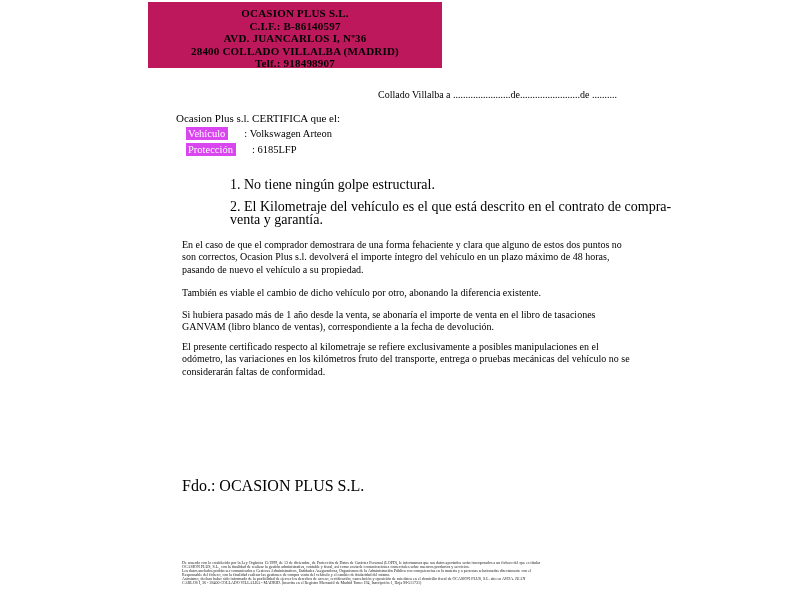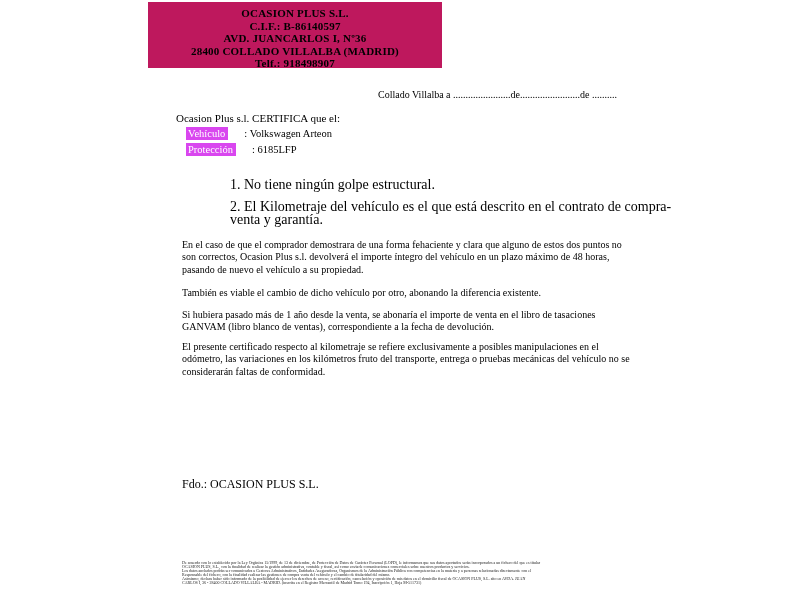--- a/index.html
+++ b/index.html
@@ -76,21 +76,21 @@
     text-align: left;
   }
   .para-1 { top: 239px; }
   .para-2 { top: 287px; }
   .para-3 { top: 309px; }
   .para-4 { top: 341px; }
   .signature {
     position: absolute;
     left: 182px;
     top: 477px;
-    font-size: 12px;
+    font-size: 16px;
   }
   .legal-footer {
     position: absolute;
     left: 182px;
     top: 561px;
     width: 582px;
     font-size: 4px;
     line-height: 4.1px;
     color: #222222;
   }

